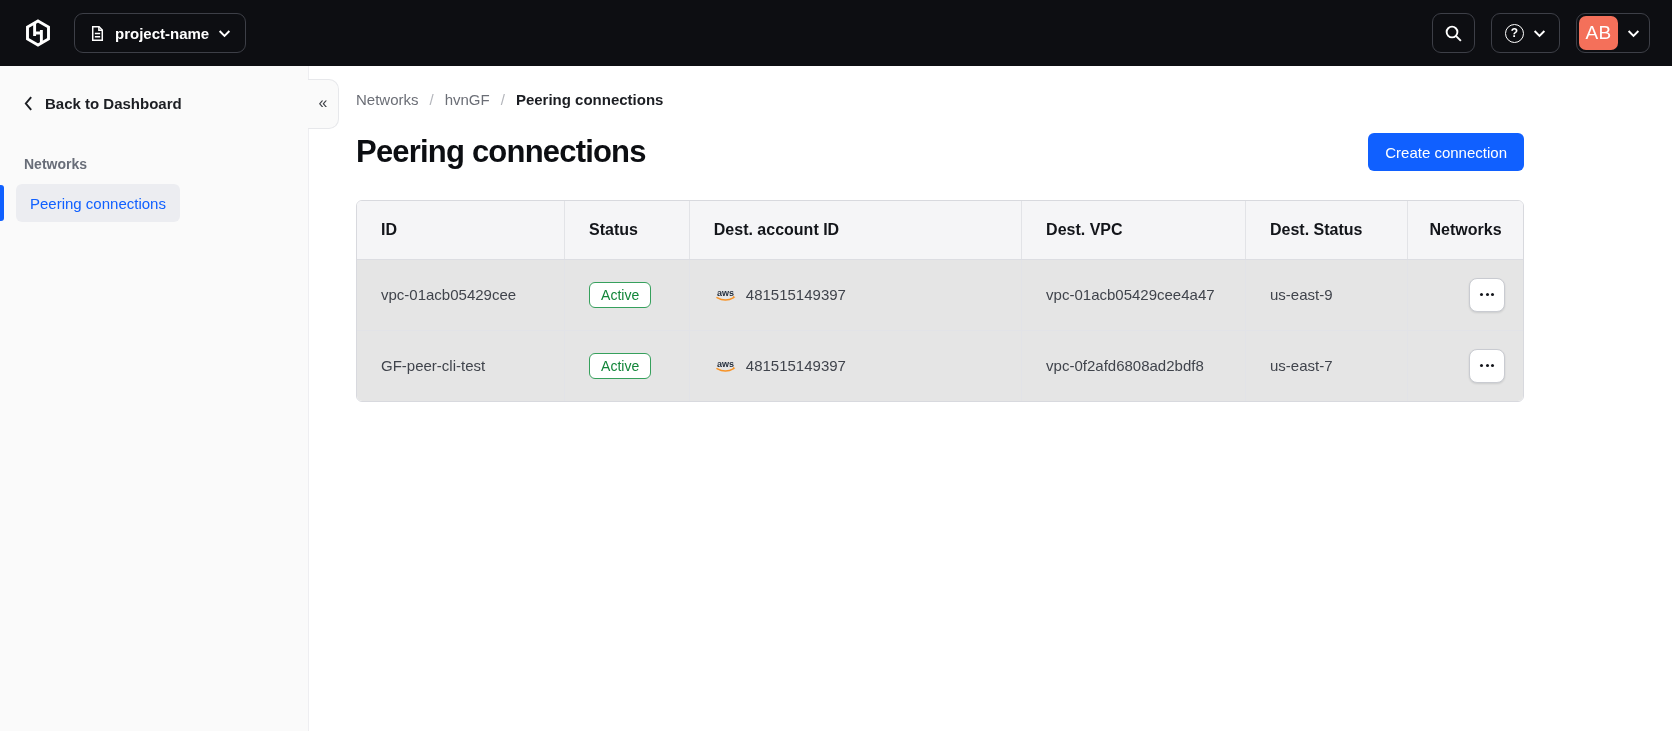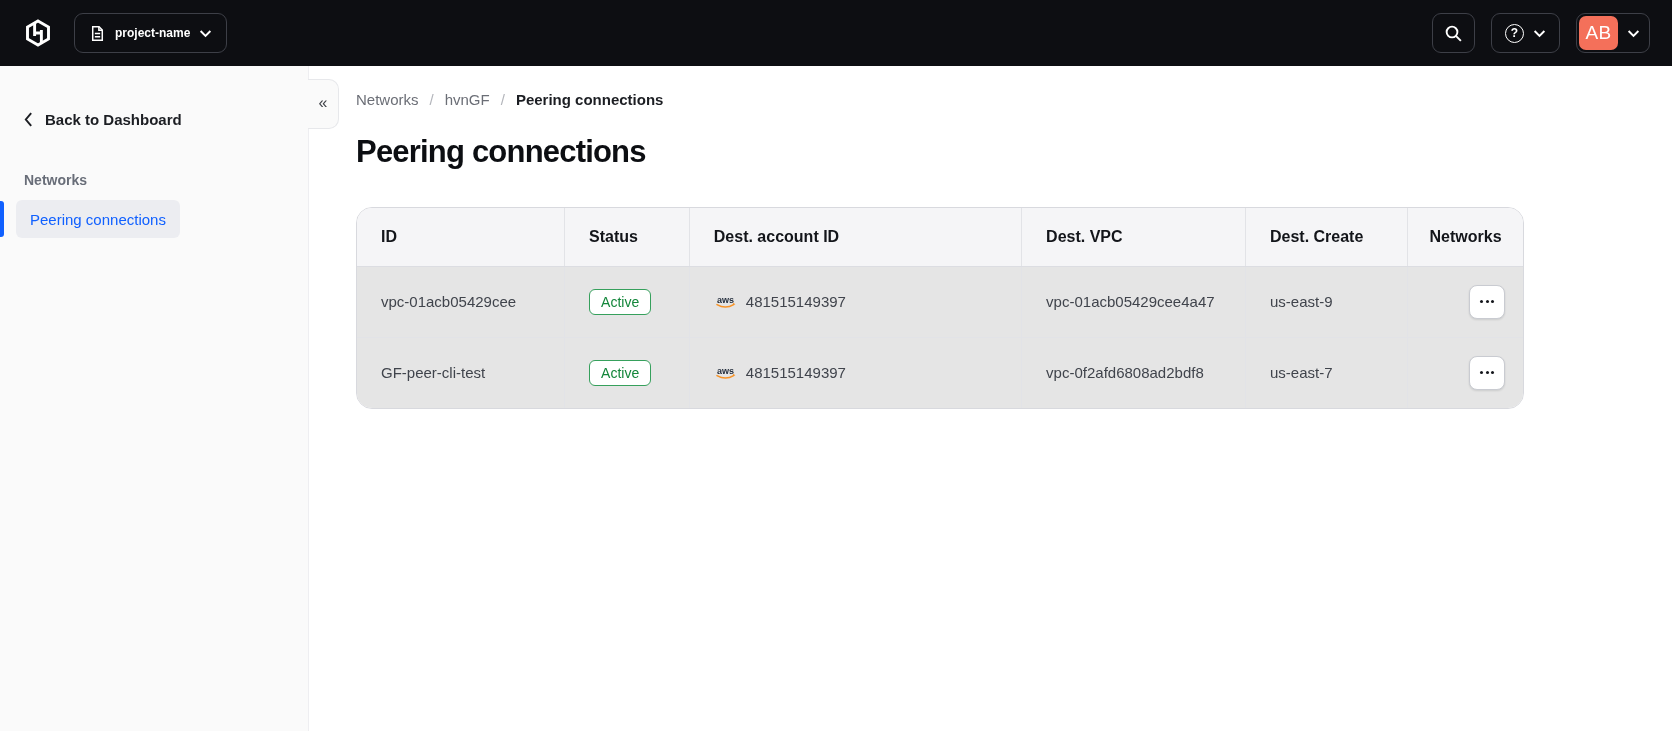--- a/index.html
+++ b/index.html
@@ -14,39 +14,39 @@
     font-family:"Liberation Sans",sans-serif;-webkit-font-smoothing:antialiased;}
   button{font-family:inherit;background:none;border:none;cursor:pointer;}
   a{cursor:pointer;text-decoration:none;}
 
   
   .navbar{height:66px;background:var(--navbar-bg);display:flex;align-items:center;
     padding:0 22px 0 24px;}
   .logo{display:flex;align-items:center;margin-right:22px;}
   .project-switcher{display:flex;align-items:center;gap:9px;height:40px;
     border:1px solid #3d3f47;border-radius:9px;padding:0 14px;color:#fff;}
-  .project-switcher .label{font-size:12px;font-weight:600;color:#fff;}
+  .project-switcher .label{font-size:15px;font-weight:600;color:#fff;}
   .nav-right{margin-left:auto;display:flex;align-items:center;gap:16px;}
   .nav-btn{display:flex;align-items:center;justify-content:center;gap:9px;height:40px;
     border:1px solid #3d3f47;border-radius:9px;color:#fff;}
   .search-btn{width:43px;}
   .help-btn{padding:0 13px;}
   .help-circle{width:19px;height:19px;border:1.6px solid #fff;border-radius:50%;
     display:flex;align-items:center;justify-content:center;font-size:12px;font-weight:700;color:#fff;}
   .user-btn{padding:2px;padding-right:9px;}
   .avatar{width:39px;height:34px;background:var(--avatar-bg);border-radius:7px;
     display:flex;align-items:center;justify-content:center;color:#fff;
     font-size:19px;font-weight:500;letter-spacing:.3px;}
 
   
   .shell{display:flex;height:665px;}
   .sidebar{width:309px;background:var(--sidebar-bg);border-right:1px solid #eeeef1;
     padding-top:24px;flex-shrink:0;}
   .back-link{display:flex;align-items:center;gap:12px;padding:0 24px;height:26px;
-    font-size:15px;font-weight:600;color:#1c1e23;margin-top:16px;}
+    font-size:15px;font-weight:600;color:#1c1e23;}
   .section-label{margin:40px 24px 12px;font-size:14px;font-weight:600;color:#686d78;}
   .nav-item{position:relative;margin:0 19px 0 16px;height:38px;border-radius:6px;
     background:#ecedf1;display:flex;align-items:center;padding:0 14px;
     font-size:15px;color:var(--accent);width:auto;text-align:left;}
   .active-indicator{position:absolute;left:-16px;top:1px;bottom:1px;width:4px;
     background:var(--accent);border-radius:0 3px 3px 0;}
 
   .main{flex:1;position:relative;background:#fff;padding:24px 148px 0 47px;}
   .collapse-tab{position:absolute;left:-1px;top:13px;width:31px;height:50px;
     background:var(--sidebar-bg);border:1px solid #e7e8eb;border-left:none;
@@ -58,21 +58,21 @@
   .breadcrumb a{color:#6b6e76;}
   .breadcrumb .sep{color:#b3b5bb;}
   .breadcrumb .current{color:#1c1e23;font-weight:600;}
   .page-header{display:flex;align-items:center;justify-content:space-between;
     margin-top:22px;height:44px;}
   .page-title{font-size:31px;font-weight:700;letter-spacing:-.8px;color:#0c0e12;}
   .btn-primary{height:38px;padding:0 17px;background:var(--accent);color:#fff;
     font-size:15px;border-radius:6px;}
 
   
-  .table-wrap{margin-top:33px;border:1px solid #d8d9de;border-radius:16px;overflow:hidden;}
+  .table-wrap{margin-top:26px;border:1px solid #d8d9de;border-radius:6px;overflow:hidden;}
   table{width:100%;border-collapse:collapse;table-layout:fixed;}
   th{height:58px;background:#f5f5f7;text-align:left;padding:0 24px;
     font-size:16px;font-weight:700;color:#13151a;border-bottom:1px solid #dcdde2;}
   th.center{text-align:center;padding:0 8px;}
   td{height:71px;padding:0 24px;font-size:15px;color:#40444c;background:#e5e5e5;}
   th:not(:last-child),td:not(:last-child){border-right:1px solid #e2e3e7;}
   tbody tr+tr td{border-top:1px solid #e2e3e7;}
   .badge-active{display:inline-block;padding:4px 11px;border:1px solid #36a05c;
     border-radius:6px;color:var(--success);font-size:14px;background:#fff;text-align:right;}
   .cell-aws{display:flex;align-items:center;gap:9px;}
@@ -167,39 +167,40 @@
     <nav class="breadcrumb">
       <a>Networks</a>
       <span class="sep">/</span>
       <a>hvnGF</a>
       <span class="sep">/</span>
       <span class="current">Peering connections</span>
     </nav>
 
     <div class="page-header">
       <h1 class="page-title">Peering connections</h1>
+      <button class="btn-primary">Create connection</button>
     </div>
 
     <div class="table-wrap">
       <table>
         <colgroup>
           <col style="width:17.8%">
             <col style="width:10.7%">
             <col style="width:28.5%">
           <col style="width:19.2%">
             <col style="width:13.9%">
             <col style="width:9.9%">
         </colgroup>
         <thead>
           <tr>
             <th>ID</th>
             <th>Status</th>
             <th>Dest. account ID</th>
             <th>Dest. VPC</th>
-            <th>Dest. Create</th>
+            <th>Dest. Status</th>
             <th class="center">Networks</th>
           </tr>
         </thead>
         <tbody>
           <tr>
             <td>vpc-01acb05429cee</td>
             <td>
               <span class="badge-active">Active</span>
             </td>
             <td>

